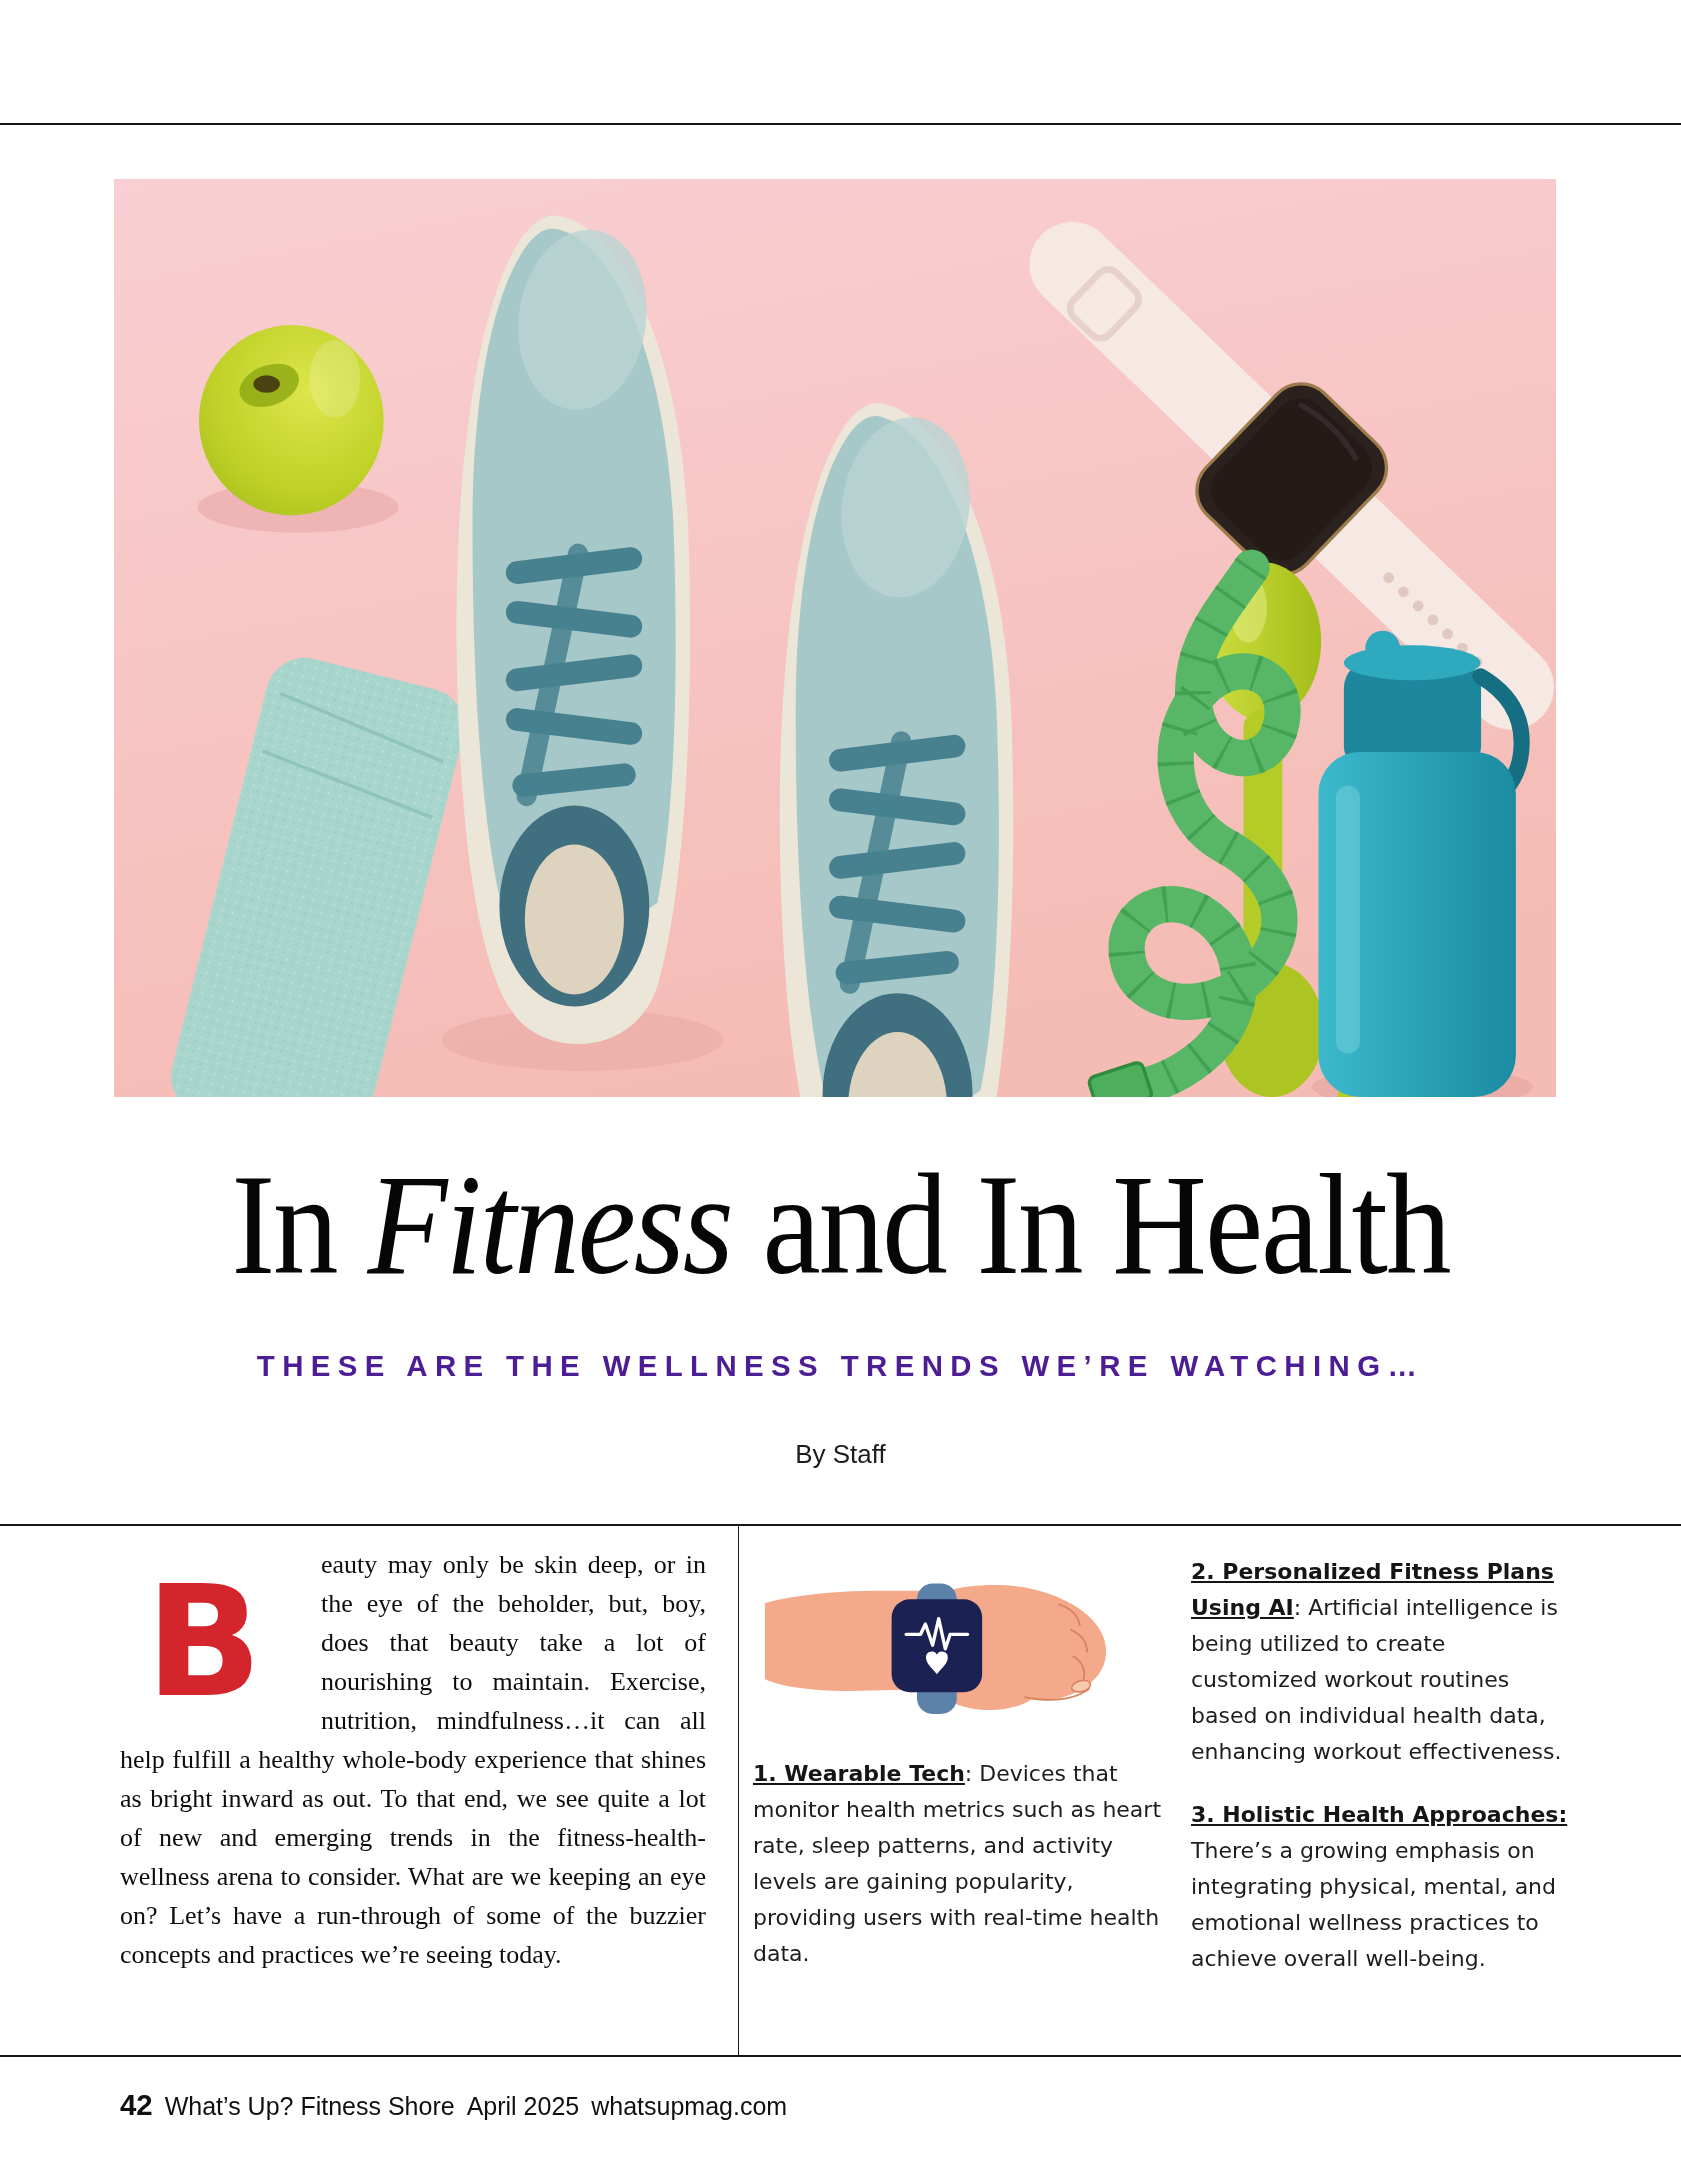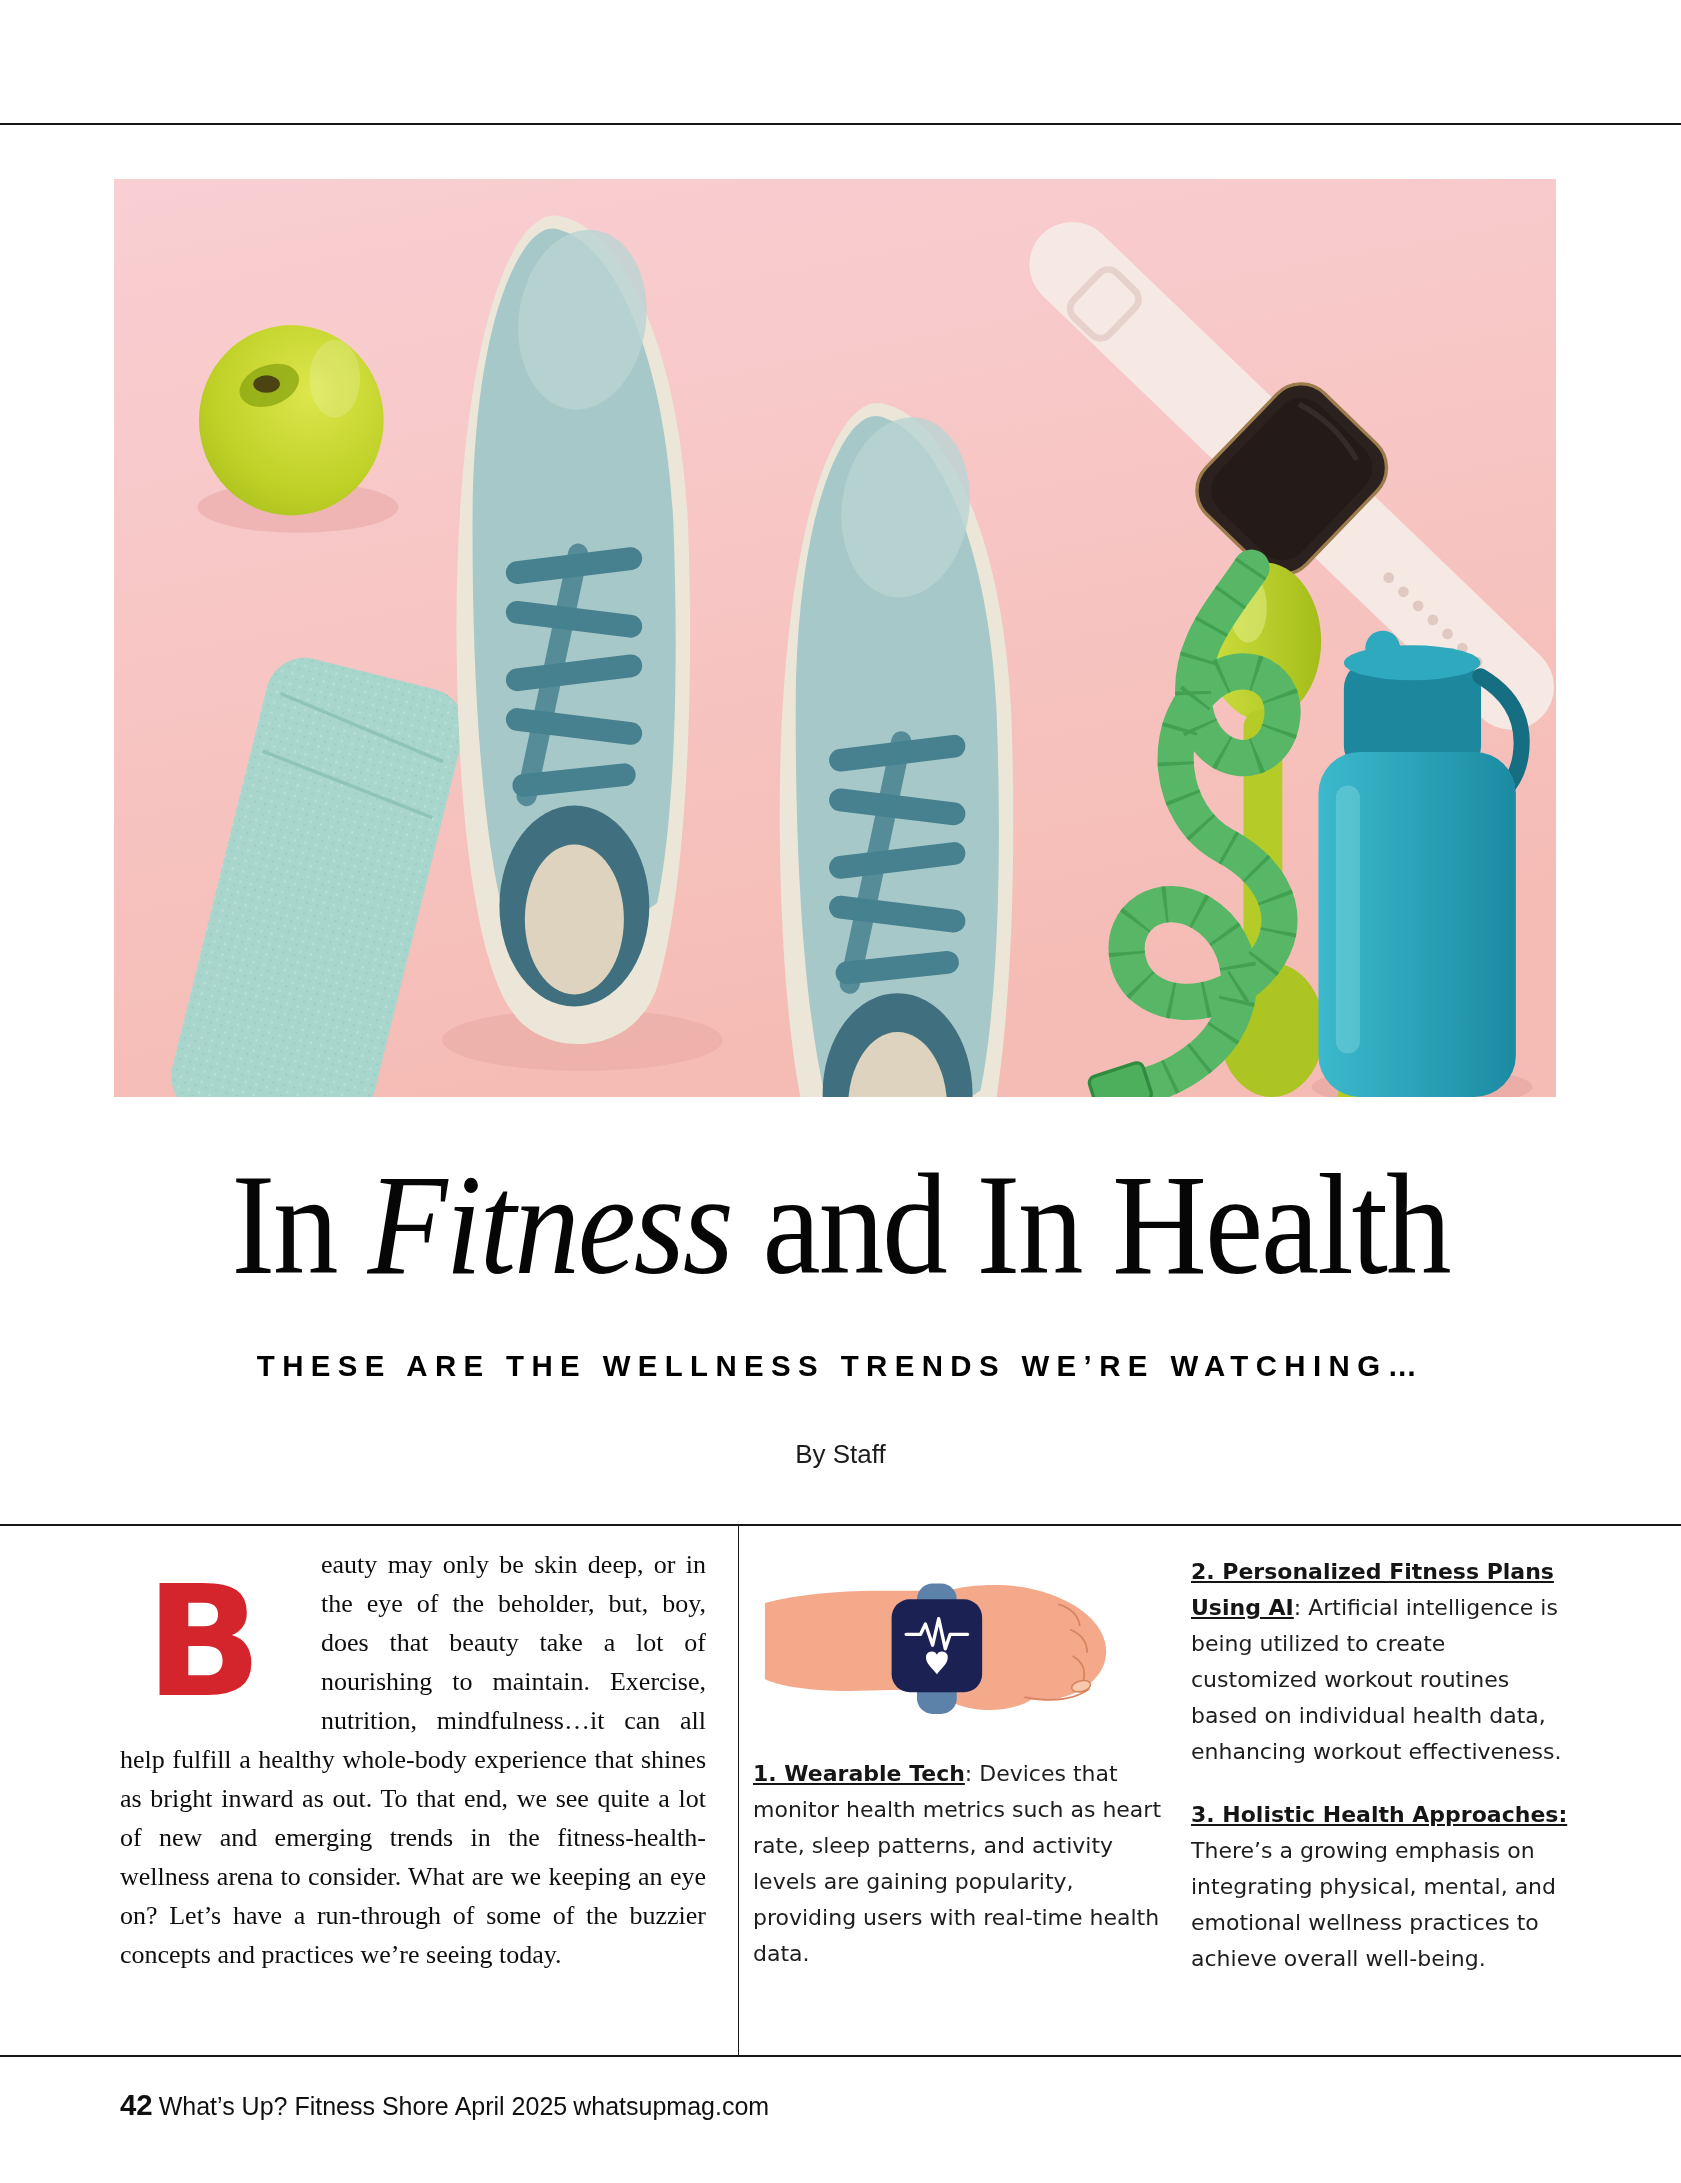--- a/index.html
+++ b/index.html
@@ -14,42 +14,42 @@
   .hero{position:absolute;left:114px;top:179px;width:1442px;height:918px;}
   .hero svg{display:block;width:100%;height:100%;}
 
   .headline{position:absolute;left:0;width:100%;top:1149px;text-align:center;
             font-family:"Liberation Serif",serif;font-size:131px;line-height:1.05;
             letter-spacing:-2px;color:#060606;white-space:nowrap;
             transform:scaleY(1.10);transform-origin:center top;}
   .headline em{font-style:italic;}
 
   .subtitle{position:absolute;left:0;width:100%;top:1338px;text-align:center;
-            color:#000000;font-weight:bold;font-size:29.4px;letter-spacing:7.4px;line-height:56px;}
+            color:#4c1d95;font-weight:bold;font-size:29.4px;letter-spacing:7.4px;line-height:56px;}
   .byline{position:absolute;left:0;width:100%;top:1439px;text-align:center;font-size:26px;color:#1c1c1c;}
 
   .col-left{position:absolute;left:120px;top:1545px;width:586px;
             font-family:"Liberation Serif",serif;font-size:26px;line-height:39px;
             text-align:justify;color:#0d0d0d;}
   .col-left p{margin:0;}
   .dropcap{float:left;width:201px;height:167px;box-sizing:border-box;
            font-family:"DejaVu Sans",sans-serif;font-weight:bold;color:#d4252c;
            font-size:153px;line-height:141px;padding:27px 0 0 25.4px;}
 
   .col-mid{position:absolute;left:753px;top:1541px;width:416px;}
   .watch-fig{width:402px;height:175px;margin:4px 0 36px 4px;}
   .watch-fig svg{display:block;width:100%;height:100%;}
 
   .trend{font-family:"DejaVu Sans",sans-serif;font-size:22px;line-height:36px;color:#1d1d1d;margin:0;}
   .trend b{font-weight:bold;color:#151515;text-decoration:underline;}
 
   .col-right{position:absolute;left:1191px;top:1554px;width:387px;}
   .col-right .trend + .trend{margin-top:27px;}
 
-  .footer{position:absolute;left:120px;top:2088px;display:flex;align-items:baseline;gap:6px;
+  .footer{position:absolute;left:120px;top:2088px;display:flex;align-items:baseline;gap:12px;
           font-size:25px;color:#101010;}
   .footer .pnum{font-weight:bold;font-size:29.4px;}
   .footer .issue{font-weight:normal;}
 </style>
 </head>
 <body>
 
 <div class="page">
 
   <div class="rule rule-top"></div>

